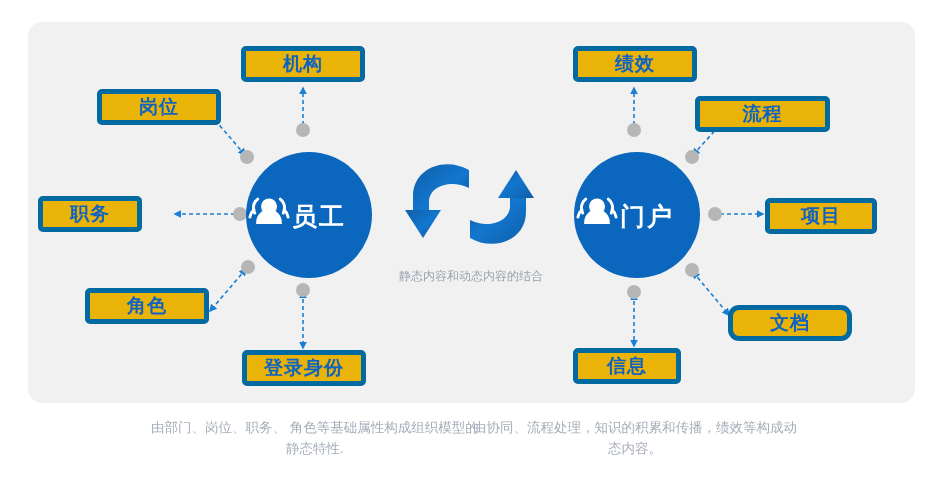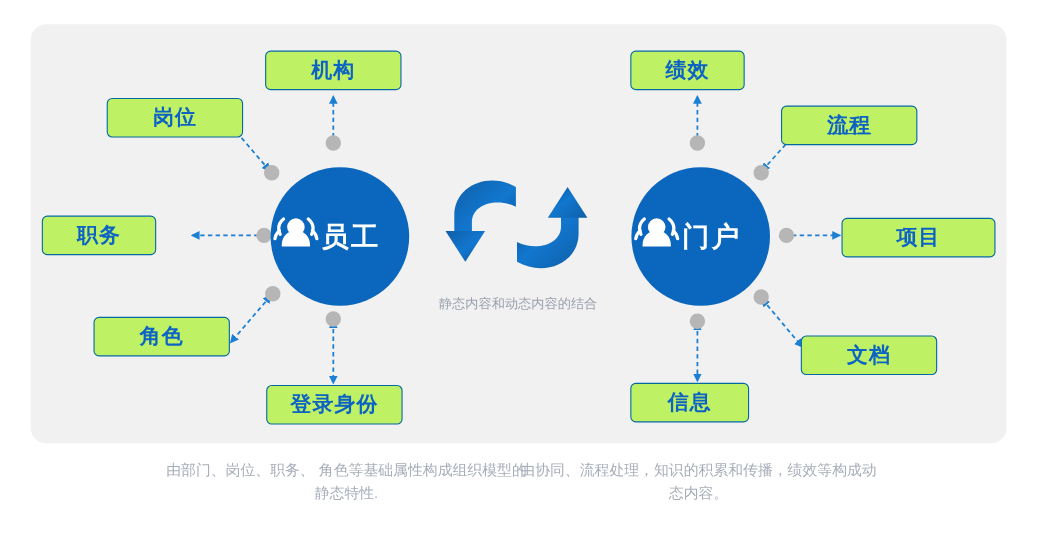--- a/index.html
+++ b/index.html
@@ -64,22 +64,22 @@
     letter-spacing: 2px;
     margin-top: 3px;
     line-height: 1;
   }
   #hub-left { left: 246px; top: 152px; }
   #hub-right { left: 574px; top: 152px; }
 
   
   .chip {
     position: absolute;
-    background: #bef264;
-    border: 1px solid #0369a1;
+    background: #eab308;
+    border: 5px solid #0369a1;
     border-radius: 5px;
     box-sizing: border-box;
     display: flex;
     align-items: center;
     justify-content: center;
     color: #0d63c4;
     font-size: 19px;
     font-weight: bold;
     letter-spacing: 1px;
     height: 36px;
@@ -207,22 +207,22 @@
     <path d="M137 46 L101 46 L119 18 Z" fill="url(#swapB)"></path>
   </svg>
 
   <div id="swap-caption">静态内容和动态内容的结合</div>
 
   <div class="chip" style="left:241px; top:46px;  width:124px;">机构</div>
   <div class="chip" style="left:85px;  top:89px;  width:124px;margin-left:12px;">岗位</div>
   <div class="chip" style="left:38px;  top:196px; width:104px;">职务</div>
   <div class="chip" style="left:85px;  top:288px; width:124px;">角色</div>
   <div class="chip" style="left:242px; top:350px; width:124px;">登录身份</div>
-  <div class="chip" style="left:573px; top:46px;  width:104px;">绩效</div>
-  <div class="chip" style="left:710px; top:96px;  width:124px;text-decoration:underline;">流程</div>
-  <div class="chip" style="left:765px; top:198px; width:140px;">项目</div>
-  <div class="chip" style="left:728px; top:305px; width:124px;">文档</div>
+  <div class="chip" style="left:573px; top:46px;  width:124px;">绩效</div>
+  <div class="chip" style="left:695px; top:96px;  width:135px;">流程</div>
+  <div class="chip" style="left:765px; top:198px; width:112px;">项目</div>
+  <div class="chip" style="left:728px; top:305px; width:124px;border-radius:11px;">文档</div>
   <div class="chip" style="left:573px; top:348px; width:108px;">信息</div>
 
   <div class="footnote" id="footnote-left">由部门、岗位、职务、 角色等基础属性构成组织模型的静态特性.</div>
   <div class="footnote" id="footnote-right">由协同、流程处理，知识的积累和传播，绩效等构成动态内容。</div>
 
 </div>
 
 </body></html>

